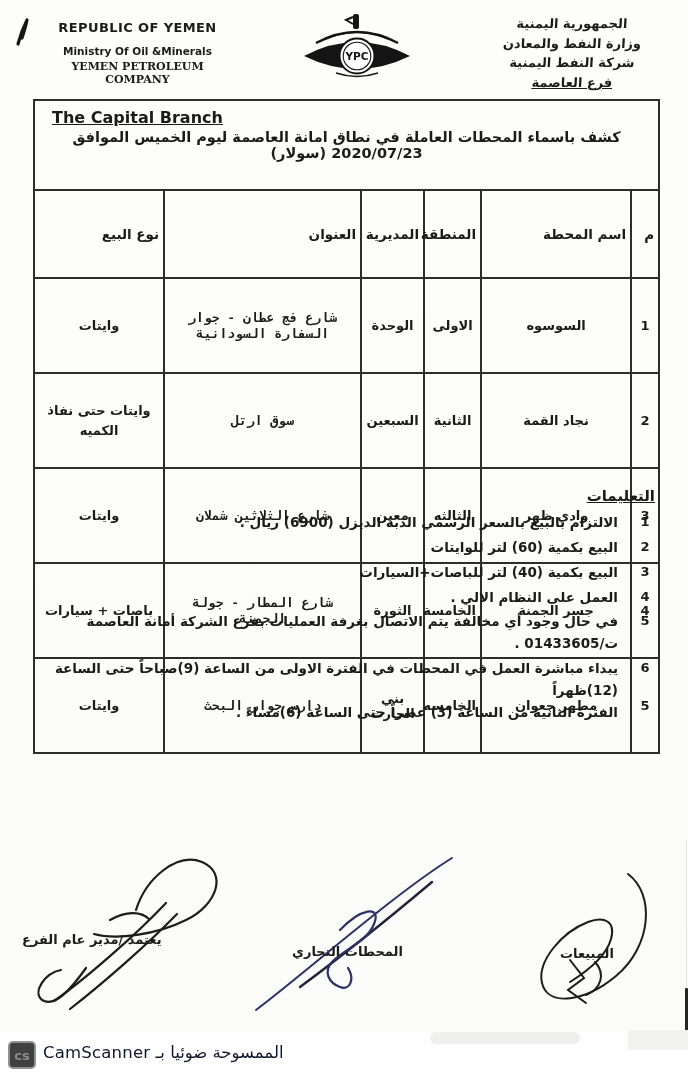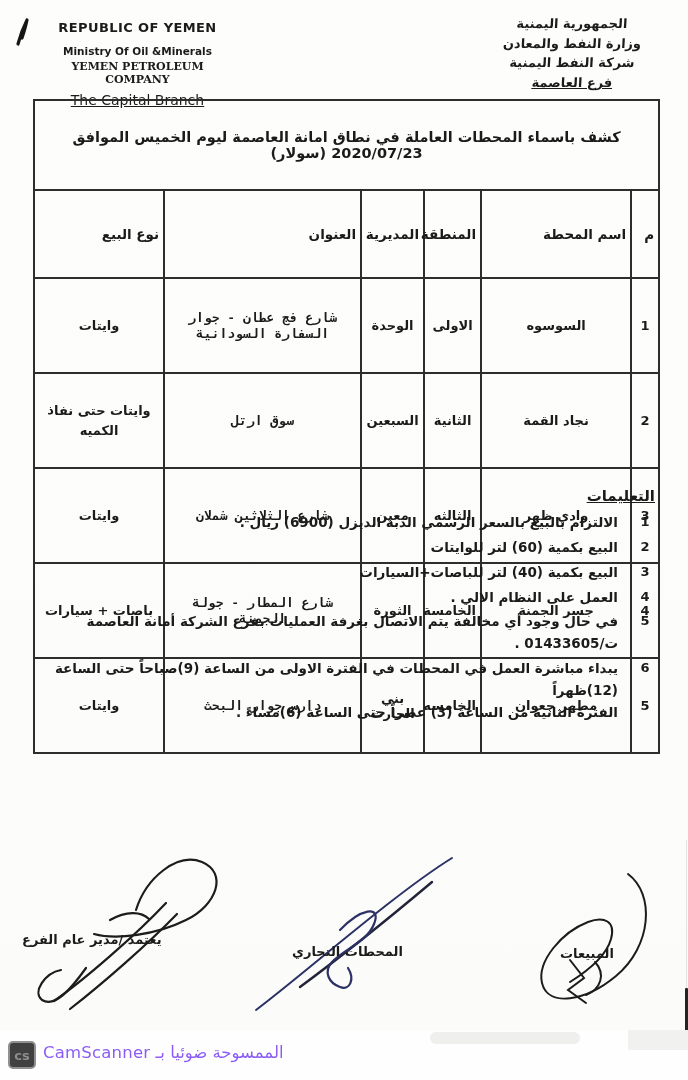--- a/index.html
+++ b/index.html
@@ -6,21 +6,21 @@
   .page{
     position:relative;width:688px;height:1080px;margin:0 auto;
     background:linear-gradient(180deg,#fdfdfc 0%,#fcfcfa 60%,#fbfbf9 100%);
     font-family:"DejaVu Sans",sans-serif;color:#1b1b1b;overflow:hidden;
   }
   
   .header-en{position:absolute;left:40px;top:20px;width:195px;text-align:center;}
   .he1{font-size:13px;font-weight:bold;letter-spacing:.4px;}
   .he2{font-size:10.5px;font-weight:bold;margin-top:10px;}
   .he3{font-size:11px;font-weight:bold;font-family:"DejaVu Serif",serif;margin-top:3px;}
-  .he4{font-size:14px;font-weight:normal;text-decoration:underline;margin-top:6px;}
+  .he4{font-size:16px;font-weight:bold;text-decoration:underline;margin-top:22px;}
   .logo{position:absolute;left:296px;top:12px;}
   .header-ar{position:absolute;right:26px;top:14px;width:180px;text-align:center;direction:rtl;}
   .ha{font-size:13px;font-weight:bold;line-height:1.5;transform:skewX(-3deg);}
   .ha4{text-decoration:underline;}
   .pen-mark{position:absolute;left:12px;top:16px;}
   
   .doc-table{
     position:absolute;left:33px;top:99px;width:625px;
     border-collapse:collapse;direction:rtl;table-layout:fixed;
   }
@@ -45,40 +45,53 @@
   .sig-label{position:absolute;font-weight:bold;font-size:13px;direction:rtl;white-space:nowrap;}
   
   .footer{position:absolute;left:0;bottom:0;width:100%;height:50px;background:#fefefe;}
   .footer-patch1{position:absolute;left:430px;top:2px;width:150px;height:12px;background:#efefed;border-radius:6px;}
   .footer-patch2{position:absolute;right:0;top:0;width:60px;height:20px;background:#f1f1ef;}
   .cs-badge{position:absolute;left:8px;top:11px;width:24px;height:24px;
     border:2.5px solid #909090;border-radius:5px;background:#404040;
     color:#8d8d8d;font-weight:bold;font-size:13px;
     display:flex;align-items:center;justify-content:center;}
   .footer-text{position:absolute;left:43px;top:13px;direction:rtl;
-    color:#8b5cf6;font-size:16.5px;letter-spacing:.2px;}
+    color:#0f172a;font-size:16.5px;letter-spacing:.2px;}
   .edge-line{position:absolute;right:0;top:988px;width:3px;height:58px;background:#242424;border-radius:1px;}
   .edge-faint{position:absolute;right:1px;top:840px;width:1px;height:150px;background:#e3e3e0;}
 </style>
 </head>
 <body>
 
 <div class="page">
 
   <svg class="pen-mark" width="22" height="34" viewBox="0 0 22 34">
     <path d="M15 4 C12 10 8 20 6 28 M15 4 C14 9 12 16 10 22" stroke="#161616" stroke-width="3.2" fill="none" stroke-linecap="round"></path>
   </svg>
 
   <div class="header-en">
     <div class="he1">REPUBLIC OF YEMEN</div>
     <div class="he2">Ministry Of Oil &amp;Minerals</div>
     <div class="he3">YEMEN PETROLEUM COMPANY</div>
     <div class="he4">The Capital Branch</div>
   </div>
 
+  <div class="logo">
+    <svg width="122" height="78" viewBox="0 0 122 78">
+      <rect x="57" y="2" width="6" height="15" rx="2" fill="#141414"></rect>
+      <path d="M57 5 l-7 3 7 4" fill="none" stroke="#141414" stroke-width="2"></path>
+      <path d="M20 31 Q61 9 102 31" stroke="#141414" stroke-width="2.4" fill="none"></path>
+      <path d="M30 27 Q61 13 92 27" stroke="#141414" stroke-width="1.4" fill="none"></path>
+      <path d="M8 44 Q61 16 114 44 Q61 70 8 44 Z" fill="#141414"></path>
+      <circle cx="61" cy="44" r="17.5" fill="#ffffff" stroke="#141414" stroke-width="2"></circle>
+      <circle cx="61" cy="44" r="13.8" fill="none" stroke="#141414" stroke-width="1.1"></circle>
+      <text x="61" y="48" text-anchor="middle" font-family="DejaVu Sans, sans-serif" font-size="10.5" font-weight="bold" fill="#141414">YPC</text>
+      <path d="M40 61 Q61 68 82 61" stroke="#141414" stroke-width="1.4" fill="none"></path>
+    </svg>
+  </div>
 
   <div class="header-ar">
     <div class="ha">الجمهورية اليمنية</div>
     <div class="ha">وزارة النفط والمعادن</div>
     <div class="ha">شركة النفط اليمنية</div>
     <div class="ha ha4">فرع العاصمة</div>
   </div>
 
   <table class="doc-table">
     <colgroup>

